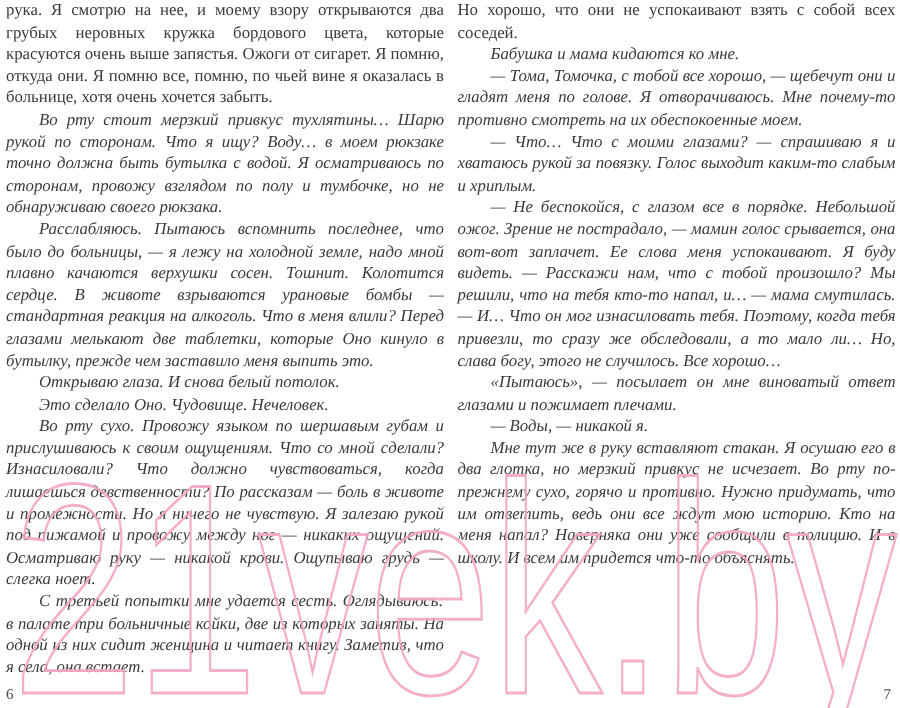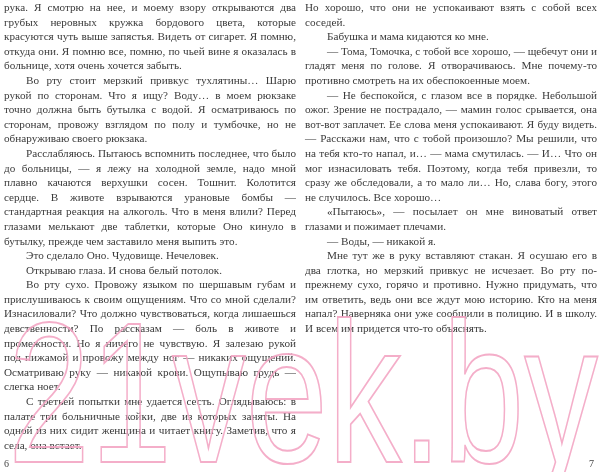--- a/index.html
+++ b/index.html
@@ -11,54 +11,55 @@
     font-family: "Liberation Serif", "DejaVu Serif", serif;
     font-size: 11.2px;
     line-height: 14.6px;
     color: #3a3a3a;
     text-align: justify;
     hyphens: manual;
   }
   .page.left { left: 4px; }
   .page.right { left: 305px; }
   .page p { margin: 0; text-indent: 0; }
-  .page p.indent { text-indent: 22px; }
+  .page p.indent { text-indent: 22px; font-style: italic; }
   .page p.cont { text-indent: 0; }
   .page-num {
     position: absolute; top: 458px;
     font-family: "Liberation Serif", serif;
     font-size: 10px; color: #444;
   }
   .page-num.left { left: 4px; }
   .page-num.right { left: 589px; }
   .watermark {
     position: absolute; left: 0; top: 0; width: 600px; height: 472px;
     pointer-events: none;
   }
 </style>
 </head>
 <body>
 
 <div class="spread">
 
   <div class="page left">
-    <p class="cont">рука. Я смотрю на нее, и моему взору открываются два грубых неровных кружка бордового цвета, которые красуются чуть выше запястья. Видеть от сигарет. Я помню, откуда они. Я помню все, помню, по чьей вине я оказалась в больнице, хотя очень хочется забыть.</p>
+    <p class="cont">рука. Я смотрю на нее, и моему взору открываются два грубых неровных кружка бордового цвета, которые красуются очень выше запястья. Ожоги от сигарет. Я помню, откуда они. Я помню все, помню, по чьей вине я оказалась в больнице, хотя очень хочется забыть.</p>
     <p class="indent">Во рту стоит мерзкий привкус тухлятины… Шарю рукой по сторонам. Что я ищу? Воду… в моем рюкзаке точно должна быть бутылка с водой. Я осматриваюсь по сторонам, провожу взглядом по полу и тумбочке, но не обнаруживаю своего рюкзака.</p>
     <p class="indent">Расслабляюсь. Пытаюсь вспомнить последнее, что было до больницы, — я лежу на холодной земле, надо мной плавно качаются верхушки сосен. Тошнит. Колотится сердце. В животе взрываются урановые бомбы — стандартная реакция на алкоголь. Что в меня влили? Перед глазами мелькают две таблетки, которые Оно кинуло в бутылку, прежде чем заставило меня выпить это.</p>
+    <p class="indent">Открываю глаза. И снова белый потолок.</p>
     <p class="indent">Это сделало Оно. Чудовище. Нечеловек.</p>
-    <p class="indent">Открываю глаза. И снова белый потолок.</p>
     <p class="indent">Во рту сухо. Провожу языком по шершавым губам и прислушиваюсь к своим ощущениям. Что со мной сделали? Изнасиловали? Что должно чувствоваться, когда лишаешься девственности? По рассказам — боль в животе и промежности. Но я ничего не чувствую. Я залезаю рукой под пижамой и провожу между ног — никаких ощущений. Осматриваю руку — никакой крови. Ощупываю грудь — слегка ноет.</p>
     <p class="indent">С третьей попытки мне удается сесть. Оглядываюсь: в палате три больничные койки, две из которых заняты. На одной из них сидит женщина и читает книгу. Заметив, что я села, она встает.</p>
 
   </div>
 
   <div class="page right">
     <p class="cont">Но хорошо, что они не успокаивают взять с собой всех соседей.</p>
     <p class="indent">Бабушка и мама кидаются ко мне.</p>
     <p class="indent">— Тома, Томочка, с тобой все хорошо, — щебечут они и гладят меня по голове. Я отворачиваюсь. Мне почему-то противно смотреть на их обеспокоенные моем.</p>
+    <p class="indent">— Что… Что с моими глазами? — спрашиваю я и хватаюсь рукой за повязку. Голос выходит каким-то слабым и хриплым.</p>
     <p class="indent">— Не беспокойся, с глазом все в порядке. Небольшой ожог. Зрение не пострадало, — мамин голос срывается, она вот-вот заплачет. Ее слова меня успокаивают. Я буду видеть. — Расскажи нам, что с тобой произошло? Мы решили, что на тебя кто-то напал, и… — мама смутилась. — И… Что он мог изнасиловать тебя. Поэтому, когда тебя привезли, то сразу же обследовали, а то мало ли… Но, слава богу, этого не случилось. Все хорошо…</p>
     <p class="indent">«Пытаюсь», — посылает он мне виноватый ответ глазами и пожимает плечами.</p>
     <p class="indent">— Воды, — никакой я.</p>
     <p class="indent">Мне тут же в руку вставляют стакан. Я осушаю его в два глотка, но мерзкий привкус не исчезает. Во рту по-прежнему сухо, горячо и противно. Нужно придумать, что им ответить, ведь они все ждут мою историю. Кто на меня напал? Наверняка они уже сообщили в полицию. И в школу. И всем им придется что-то объяснять.</p>
 
   </div>
 
   <span class="page-num left">6</span>
   <span class="page-num right">7</span>
 

